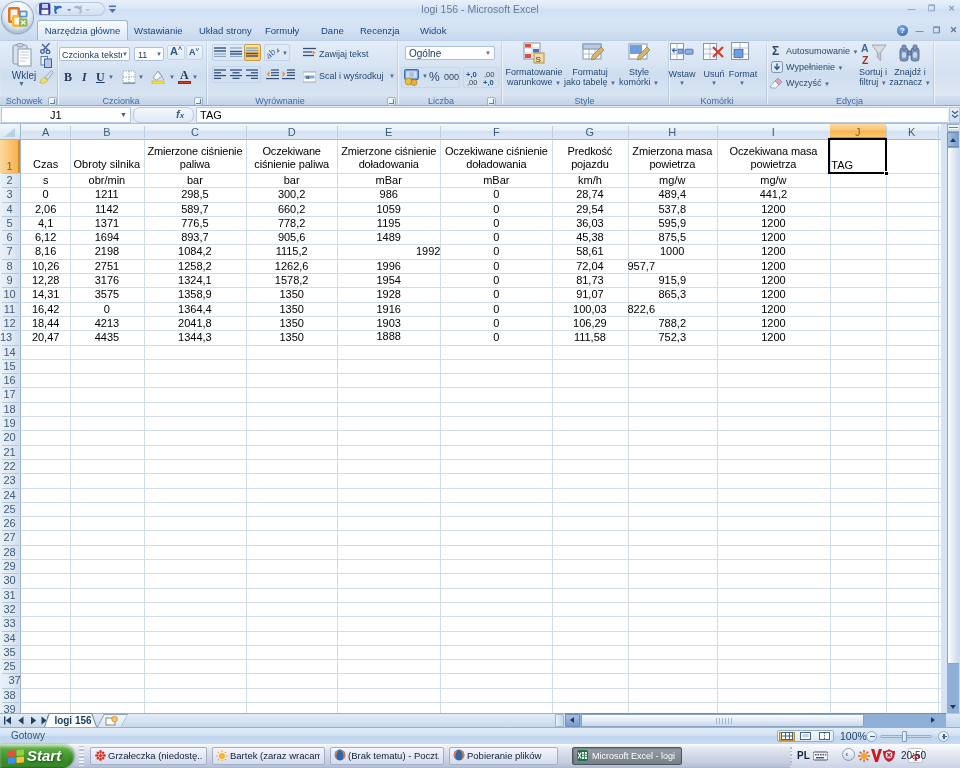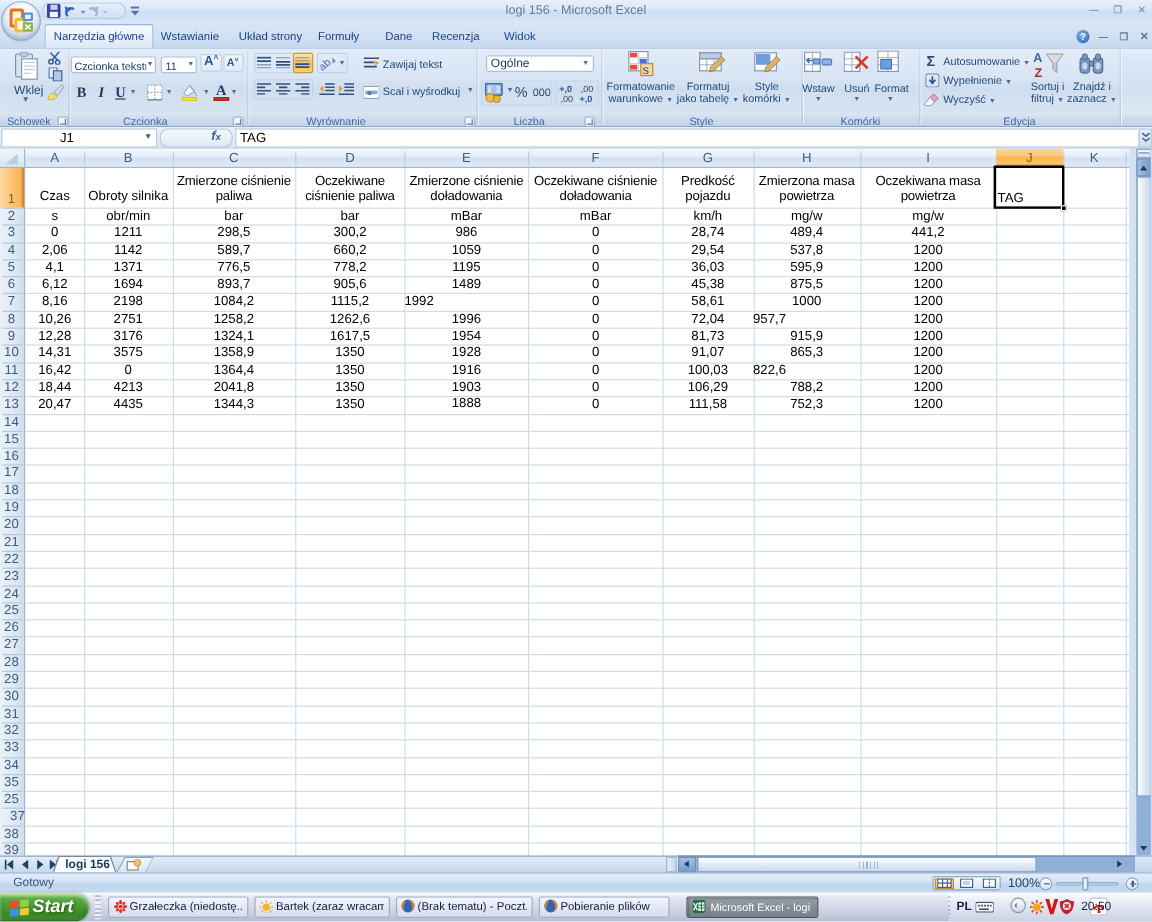--- a/index.html
+++ b/index.html
@@ -496,21 +496,21 @@
 <div class="abs" style="left:0;top:134.7px;width:19px;text-align:center;font-size:11px;line-height:14px;color:#3f5c7d">8</div>
 <div class="abs" style="left:2px;top:149.0px;width:17px;height:1px;background:#b4c8dc"></div>
 <div class="abs" style="left:0;top:149.0px;width:19px;text-align:center;font-size:11px;line-height:14px;color:#3f5c7d">9</div>
 <div class="abs" style="left:2px;top:163.3px;width:17px;height:1px;background:#b4c8dc"></div>
 <div class="abs" style="left:0;top:163.3px;width:19px;text-align:center;font-size:11px;line-height:14px;color:#3f5c7d">10</div>
 <div class="abs" style="left:2px;top:177.6px;width:17px;height:1px;background:#b4c8dc"></div>
 <div class="abs" style="left:0;top:177.6px;width:19px;text-align:center;font-size:11px;line-height:14px;color:#3f5c7d">11</div>
 <div class="abs" style="left:2px;top:191.9px;width:17px;height:1px;background:#b4c8dc"></div>
 <div class="abs" style="left:0;top:191.9px;width:19px;text-align:center;font-size:11px;line-height:14px;color:#3f5c7d">12</div>
 <div class="abs" style="left:2px;top:206.2px;width:17px;height:1px;background:#b4c8dc"></div>
-<div class="abs" style="left:0;top:206.2px;width:19px;text-align:center;font-size:11px;line-height:14px;color:#3f5c7d">13</div>
+<div class="abs" style="left:0;top:206.2px;width:39px;font-size:11px;line-height:14px;color:#3f5c7d">13</div>
 <div class="abs" style="left:2px;top:220.5px;width:17px;height:1px;background:#b4c8dc"></div>
 <div class="abs" style="left:0;top:220.5px;width:19px;text-align:center;font-size:11px;line-height:14px;color:#3f5c7d">14</div>
 <div class="abs" style="left:2px;top:234.8px;width:17px;height:1px;background:#b4c8dc"></div>
 <div class="abs" style="left:0;top:234.8px;width:19px;text-align:center;font-size:11px;line-height:14px;color:#3f5c7d">15</div>
 <div class="abs" style="left:2px;top:249.1px;width:17px;height:1px;background:#b4c8dc"></div>
 <div class="abs" style="left:0;top:249.1px;width:19px;text-align:center;font-size:11px;line-height:14px;color:#3f5c7d">16</div>
 <div class="abs" style="left:2px;top:263.4px;width:17px;height:1px;background:#b4c8dc"></div>
 <div class="abs" style="left:0;top:263.4px;width:19px;text-align:center;font-size:11px;line-height:14px;color:#3f5c7d">17</div>
 <div class="abs" style="left:2px;top:277.7px;width:17px;height:1px;background:#b4c8dc"></div>
 <div class="abs" style="left:0;top:277.7px;width:19px;text-align:center;font-size:11px;line-height:14px;color:#3f5c7d">18</div>
@@ -651,31 +651,31 @@
 <div class="abs" style="left:143.5px;top:177.6px;width:102.8px;text-align:center;font-size:11px;line-height:14.3px;color:#000">1364,4</div>
 <div class="abs" style="left:143.5px;top:191.9px;width:102.8px;text-align:center;font-size:11px;line-height:14.3px;color:#000">2041,8</div>
 <div class="abs" style="left:143.5px;top:206.2px;width:102.8px;text-align:center;font-size:11px;line-height:14.3px;color:#000">1344,3</div>
 <div class="abs" style="left:246.3px;top:48.9px;width:90.7px;text-align:center;font-size:11px;line-height:14.3px;color:#000">bar</div>
 <div class="abs" style="left:246.3px;top:63.2px;width:90.7px;text-align:center;font-size:11px;line-height:14.3px;color:#000">300,2</div>
 <div class="abs" style="left:246.3px;top:77.5px;width:90.7px;text-align:center;font-size:11px;line-height:14.3px;color:#000">660,2</div>
 <div class="abs" style="left:246.3px;top:91.8px;width:90.7px;text-align:center;font-size:11px;line-height:14.3px;color:#000">778,2</div>
 <div class="abs" style="left:246.3px;top:106.1px;width:90.7px;text-align:center;font-size:11px;line-height:14.3px;color:#000">905,6</div>
 <div class="abs" style="left:246.3px;top:120.4px;width:90.7px;text-align:center;font-size:11px;line-height:14.3px;color:#000">1115,2</div>
 <div class="abs" style="left:246.3px;top:134.7px;width:90.7px;text-align:center;font-size:11px;line-height:14.3px;color:#000">1262,6</div>
-<div class="abs" style="left:246.3px;top:149.0px;width:90.7px;text-align:center;font-size:11px;line-height:14.3px;color:#000">1617,5</div>
+<div class="abs" style="left:246.3px;top:149.0px;width:90.7px;text-align:center;font-size:11px;line-height:14.3px;color:#000">1578,2</div>
 <div class="abs" style="left:246.3px;top:163.3px;width:90.7px;text-align:center;font-size:11px;line-height:14.3px;color:#000">1350</div>
 <div class="abs" style="left:246.3px;top:177.6px;width:90.7px;text-align:center;font-size:11px;line-height:14.3px;color:#000">1350</div>
 <div class="abs" style="left:246.3px;top:191.9px;width:90.7px;text-align:center;font-size:11px;line-height:14.3px;color:#000">1350</div>
 <div class="abs" style="left:246.3px;top:206.2px;width:90.7px;text-align:center;font-size:11px;line-height:14.3px;color:#000">1350</div>
 <div class="abs" style="left:337.0px;top:48.9px;width:103.4px;text-align:center;font-size:11px;line-height:14.3px;color:#000">mBar</div>
 <div class="abs" style="left:337.0px;top:63.2px;width:103.4px;text-align:center;font-size:11px;line-height:14.3px;color:#000">986</div>
 <div class="abs" style="left:337.0px;top:77.5px;width:103.4px;text-align:center;font-size:11px;line-height:14.3px;color:#000">1059</div>
 <div class="abs" style="left:337.0px;top:91.8px;width:103.4px;text-align:center;font-size:11px;line-height:14.3px;color:#000">1195</div>
 <div class="abs" style="left:337.0px;top:106.1px;width:103.4px;text-align:center;font-size:11px;line-height:14.3px;color:#000">1489</div>
-<div class="abs" style="left:337.0px;top:120.4px;width:103.4px;text-align:left;font-size:11px;line-height:14.3px;color:#000">1992</div>
+<div class="abs" style="left:337.0px;top:120.4px;width:103.4px;text-align:right;font-size:11px;line-height:14.3px;color:#000">1992</div>
 <div class="abs" style="left:337.0px;top:134.7px;width:103.4px;text-align:center;font-size:11px;line-height:14.3px;color:#000">1996</div>
 <div class="abs" style="left:337.0px;top:149.0px;width:103.4px;text-align:center;font-size:11px;line-height:14.3px;color:#000">1954</div>
 <div class="abs" style="left:337.0px;top:163.3px;width:103.4px;text-align:center;font-size:11px;line-height:14.3px;color:#000">1928</div>
 <div class="abs" style="left:337.0px;top:177.6px;width:103.4px;text-align:center;font-size:11px;line-height:14.3px;color:#000">1916</div>
 <div class="abs" style="left:337.0px;top:191.9px;width:103.4px;text-align:center;font-size:11px;line-height:14.3px;color:#000">1903</div>
 <div class="abs" style="left:337.0px;top:205px;width:103.4px;text-align:center;font-size:11px;line-height:14.3px;color:#000">1888</div>
 <div class="abs" style="left:440.4px;top:48.9px;width:111.9px;text-align:center;font-size:11px;line-height:14.3px;color:#000">mBar</div>
 <div class="abs" style="left:440.4px;top:63.2px;width:111.9px;text-align:center;font-size:11px;line-height:14.3px;color:#000">0</div>
 <div class="abs" style="left:440.4px;top:77.5px;width:111.9px;text-align:center;font-size:11px;line-height:14.3px;color:#000">0</div>
 <div class="abs" style="left:440.4px;top:91.8px;width:111.9px;text-align:center;font-size:11px;line-height:14.3px;color:#000">0</div>

